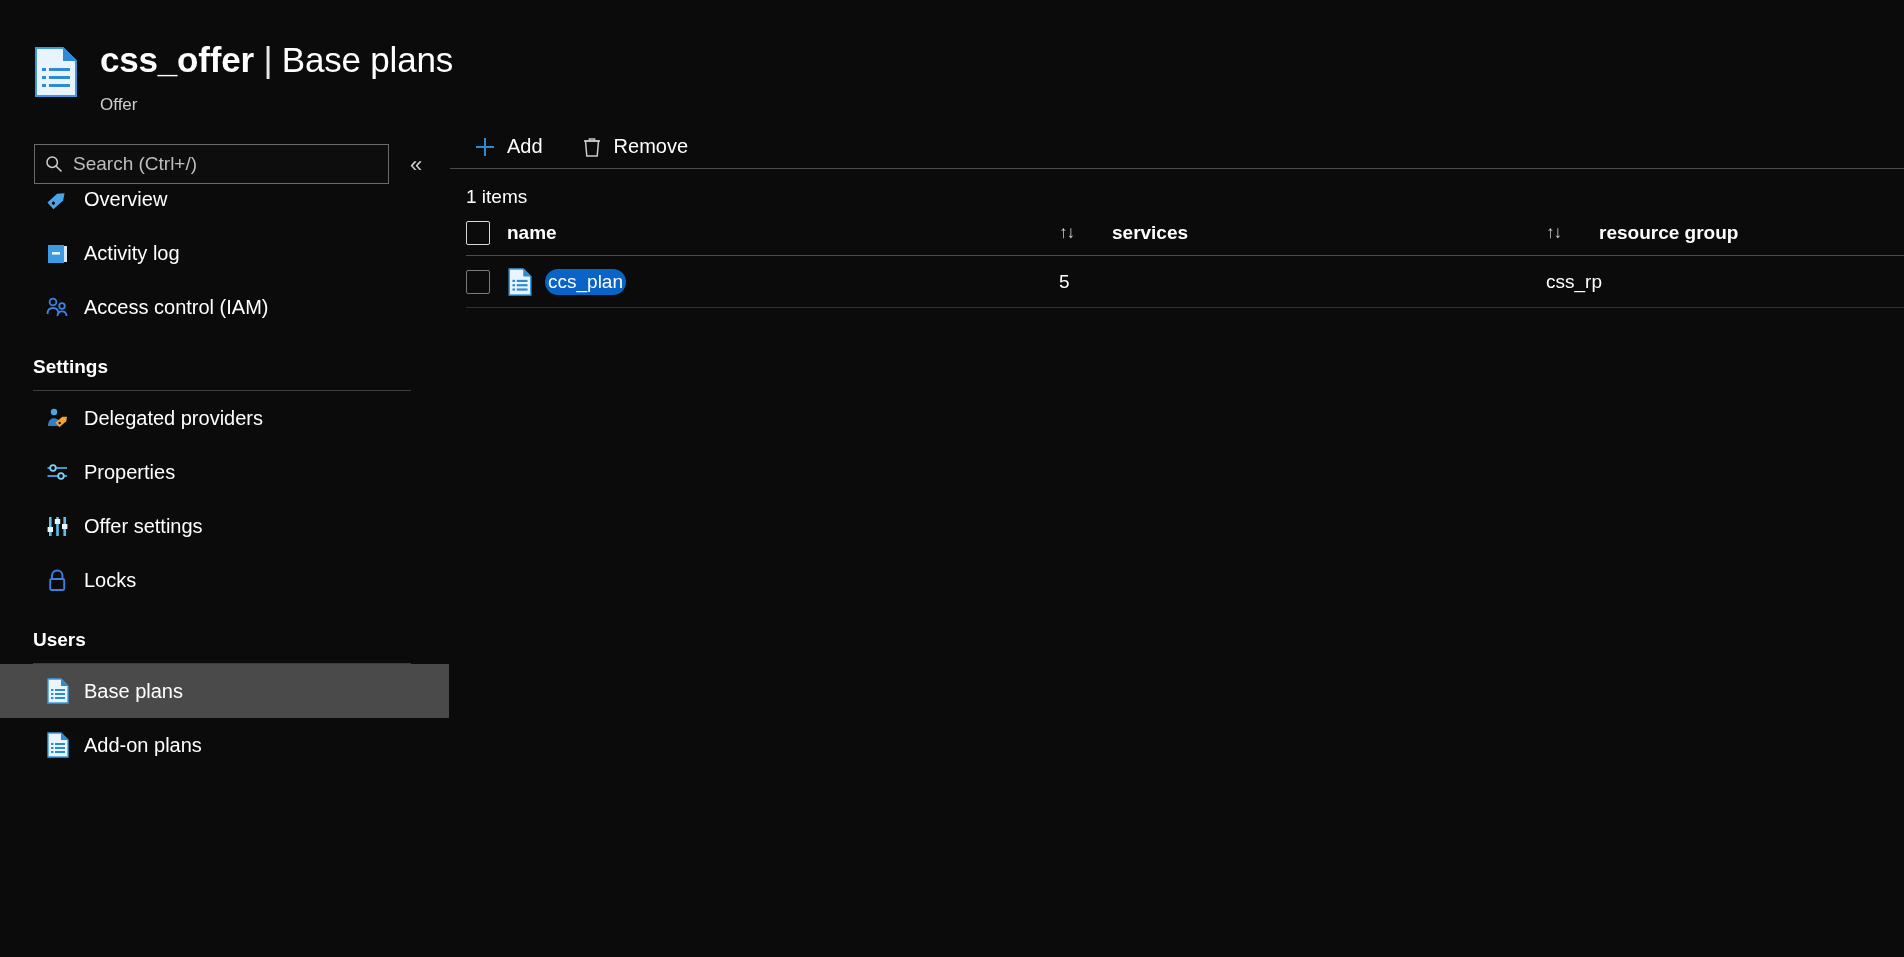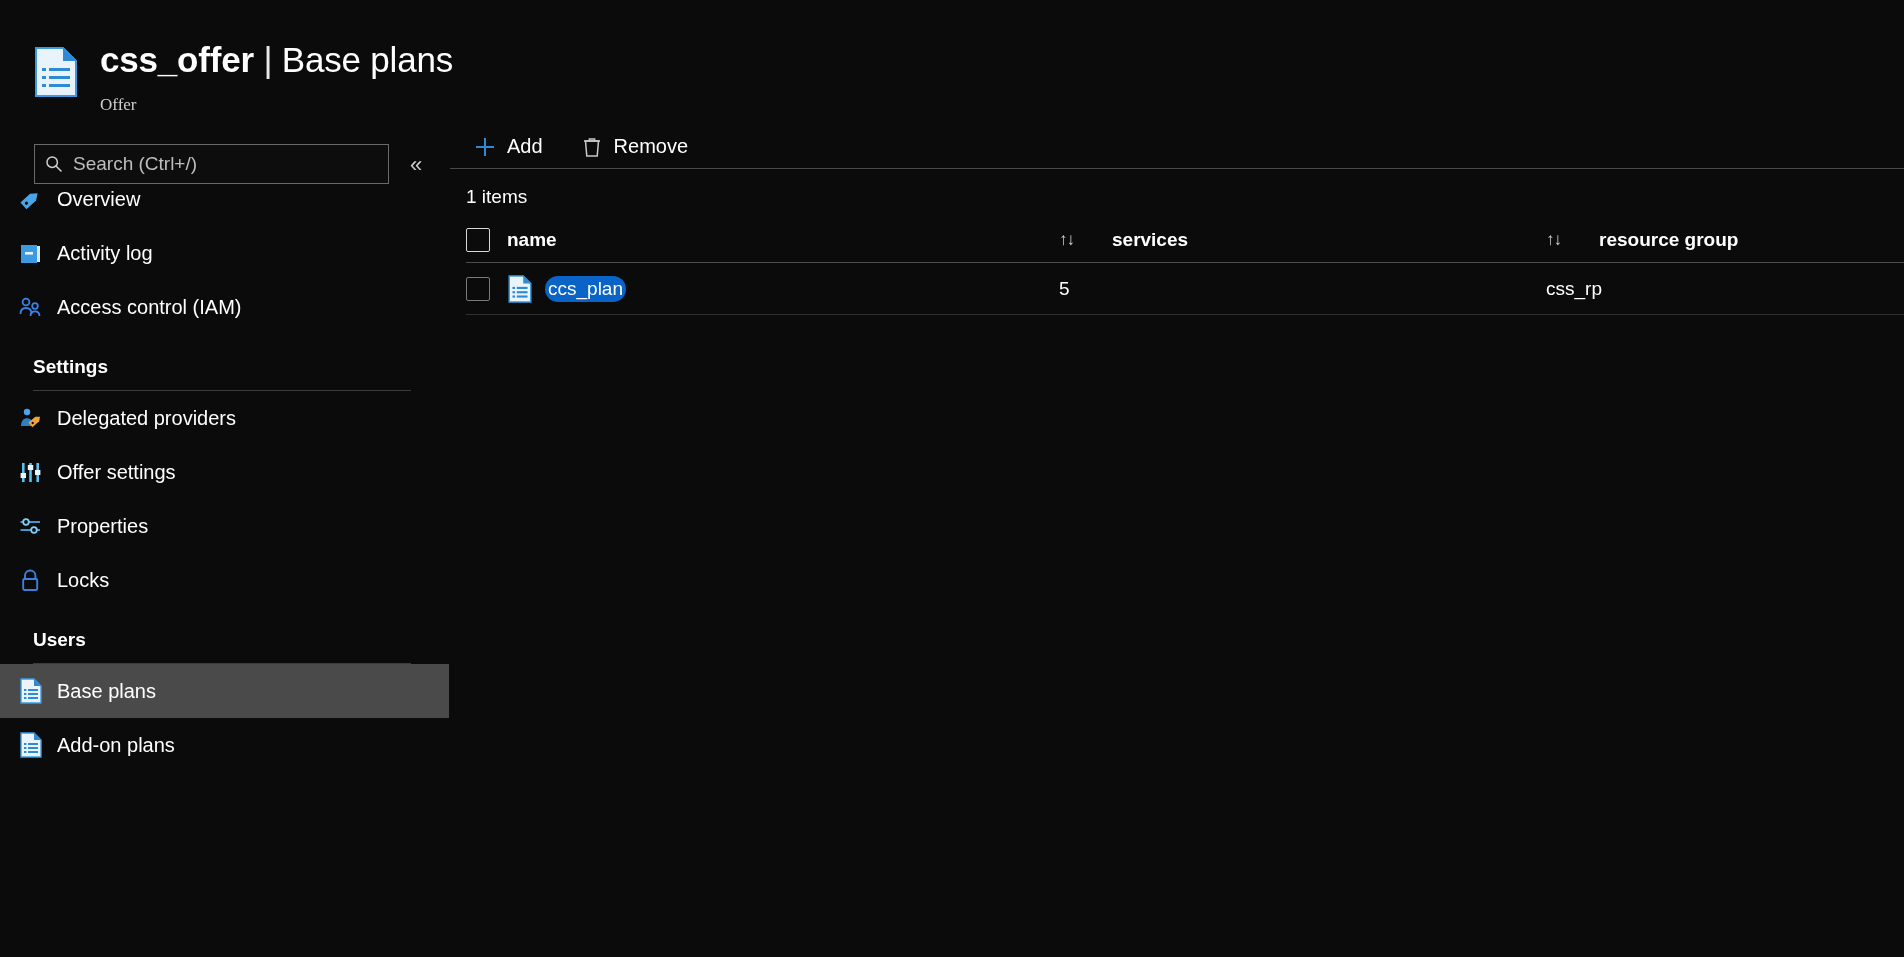--- a/index.html
+++ b/index.html
@@ -36,21 +36,20 @@
     color: #ffffff;
   }
   .hdr-title .sep { font-weight: 300; color: #e8e8e8; }
   .hdr-title .sub-title { font-weight: 400; }
   .hdr-subtitle {
     position: absolute;
     left: 100px; top: 95px;
     font-size: 17px;
     color: #cfcfcf;
     font-weight: 400;
-    font-family: Liberation Serif, serif;
   }
 
   
   .leftnav {
     position: absolute;
     left: 0; top: 128px;
     width: 450px; height: 829px;
   }
   .search-row {
     position: absolute;
@@ -98,21 +97,21 @@
   .nav-list {
     position: absolute;
     left: 0; top: 44px;
     width: 450px;
   }
   .nav-item {
     position: relative;
     height: 54px;
     display: flex;
     align-items: center;
-    padding-left: 17px;
+    padding-left: 44px;
     cursor: pointer;
   }
   .nav-item.selected { background: #4a4a4a; width: 449px; }
   .nav-item .n-ico {
     width: 27px; height: 28px;
     flex: 0 0 27px;
     display: flex;
     align-items: center;
     justify-content: center;
   }
@@ -178,21 +177,21 @@
     background: #4a4a4a;
   }
 
   .items-count {
     position: absolute;
     left: 16px; top: 58px;
     font-size: 19px;
     color: #ffffff;
   }
 
-  .grid { position: absolute; left: 0; top: 89px; width: 1454px; }
+  .grid { position: absolute; left: 0; top: 82px; width: 1454px; }
   .grid-head {
     display: flex;
     align-items: center;
     height: 46px;
     position: relative;
   }
   .grid-head .hr-line {
     position: absolute;
     left: 16px; bottom: 0;
     width: 1438px; height: 1px;
@@ -372,41 +371,41 @@
               <circle cx="14" cy="15" r="1.2" fill="#0b0b0b"></circle>
             </g>
           </svg>
         </span>
         <span class="n-label">Delegated providers</span>
       </div>
 
       <div class="nav-item">
         <span class="n-ico">
           <svg width="25" height="25" viewBox="0 0 25 25">
+            <line x1="2.5" y1="8" x2="22" y2="8" stroke="#4aa5e8" stroke-width="1.8"></line>
+            <line x1="2.5" y1="16" x2="22" y2="16" stroke="#4aa5e8" stroke-width="1.8"></line>
+            <circle cx="8" cy="8" r="2.8" fill="#0b0b0b" stroke="#7fd0f5" stroke-width="1.8"></circle>
+            <circle cx="16" cy="16" r="2.8" fill="#0b0b0b" stroke="#7fd0f5" stroke-width="1.8"></circle>
+          </svg>
+        </span>
+        <span class="n-label">Properties</span>
+      </div>
+
+      <div class="nav-item">
+        <span class="n-ico">
+          <svg width="25" height="25" viewBox="0 0 25 25">
             <rect x="4" y="3" width="2.6" height="19" fill="#5bc0f0"></rect>
             <rect x="11.2" y="3" width="2.6" height="19" fill="#5bc0f0"></rect>
             <rect x="18.4" y="3" width="2.6" height="19" fill="#5bc0f0"></rect>
             <rect x="2.6" y="13" width="5.4" height="5" fill="#eaf6fd"></rect>
             <rect x="9.8" y="5" width="5.4" height="5" fill="#eaf6fd"></rect>
             <rect x="17" y="10" width="5.4" height="5" fill="#eaf6fd"></rect>
           </svg>
         </span>
         <span class="n-label">Offer settings</span>
-      </div>
-
-      <div class="nav-item">
-        <span class="n-ico">
-          <svg width="25" height="25" viewBox="0 0 25 25">
-            <line x1="2.5" y1="8" x2="22" y2="8" stroke="#4aa5e8" stroke-width="1.8"></line>
-            <line x1="2.5" y1="16" x2="22" y2="16" stroke="#4aa5e8" stroke-width="1.8"></line>
-            <circle cx="8" cy="8" r="2.8" fill="#0b0b0b" stroke="#7fd0f5" stroke-width="1.8"></circle>
-            <circle cx="16" cy="16" r="2.8" fill="#0b0b0b" stroke="#7fd0f5" stroke-width="1.8"></circle>
-          </svg>
-        </span>
-        <span class="n-label">Properties</span>
       </div>
 
       <div class="nav-item">
         <span class="n-ico">
           <svg width="25" height="25" viewBox="0 0 25 25">
             <path d="M7 11 V7.5 C7 4.4 9.3 2.5 12.2 2.5 C15.1 2.5 17.4 4.4 17.4 7.5 V11" fill="none" stroke="#3b7fe0" stroke-width="1.9"></path>
             <rect x="5.2" y="11" width="14" height="11" rx="1.2" fill="none" stroke="#3b7fe0" stroke-width="1.9"></rect>
           </svg>
         </span>
         <span class="n-label">Locks</span>

